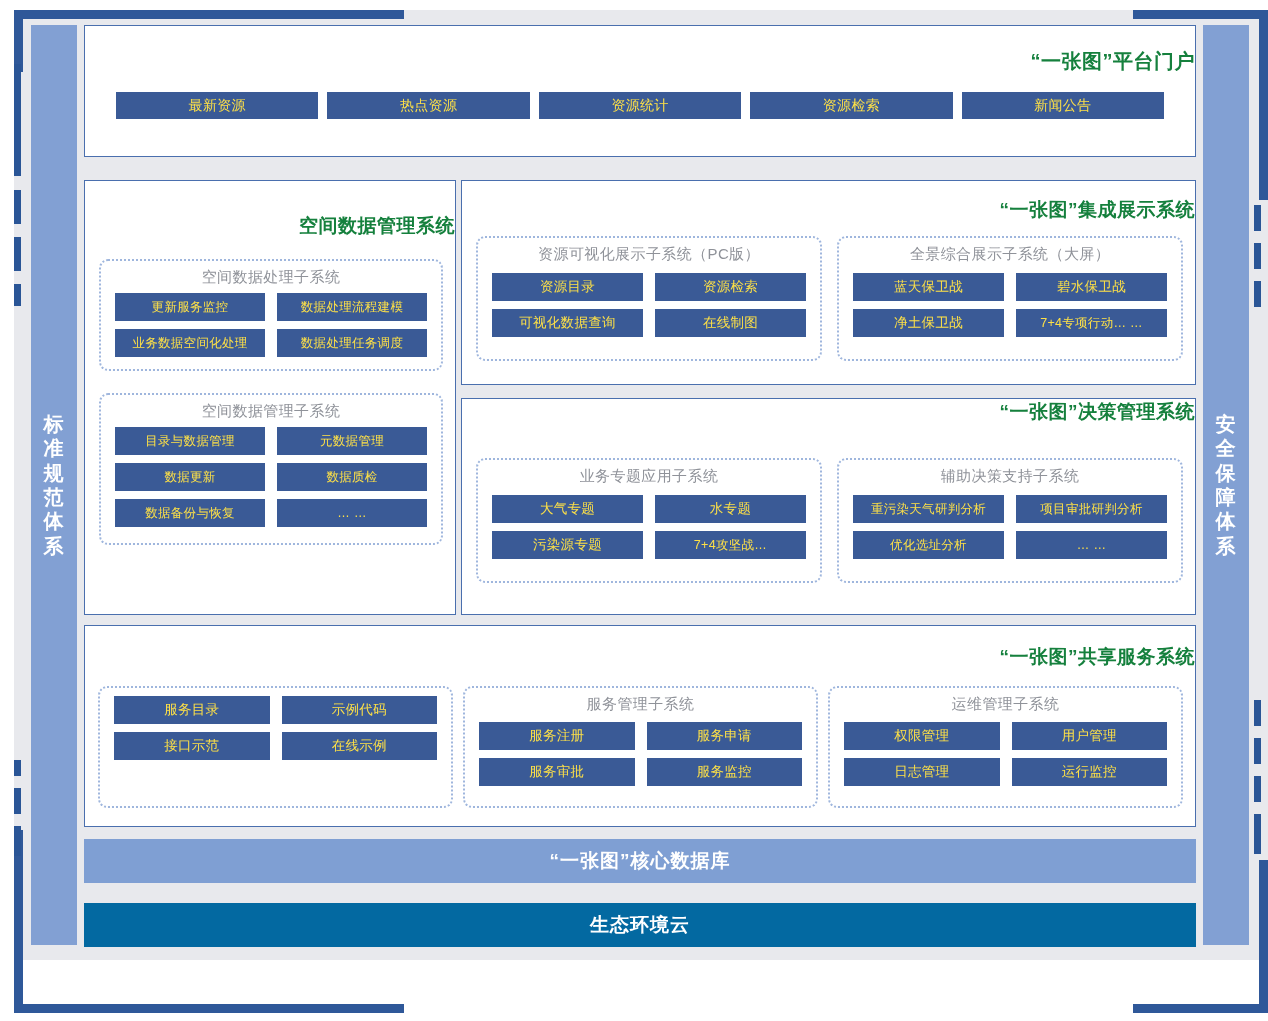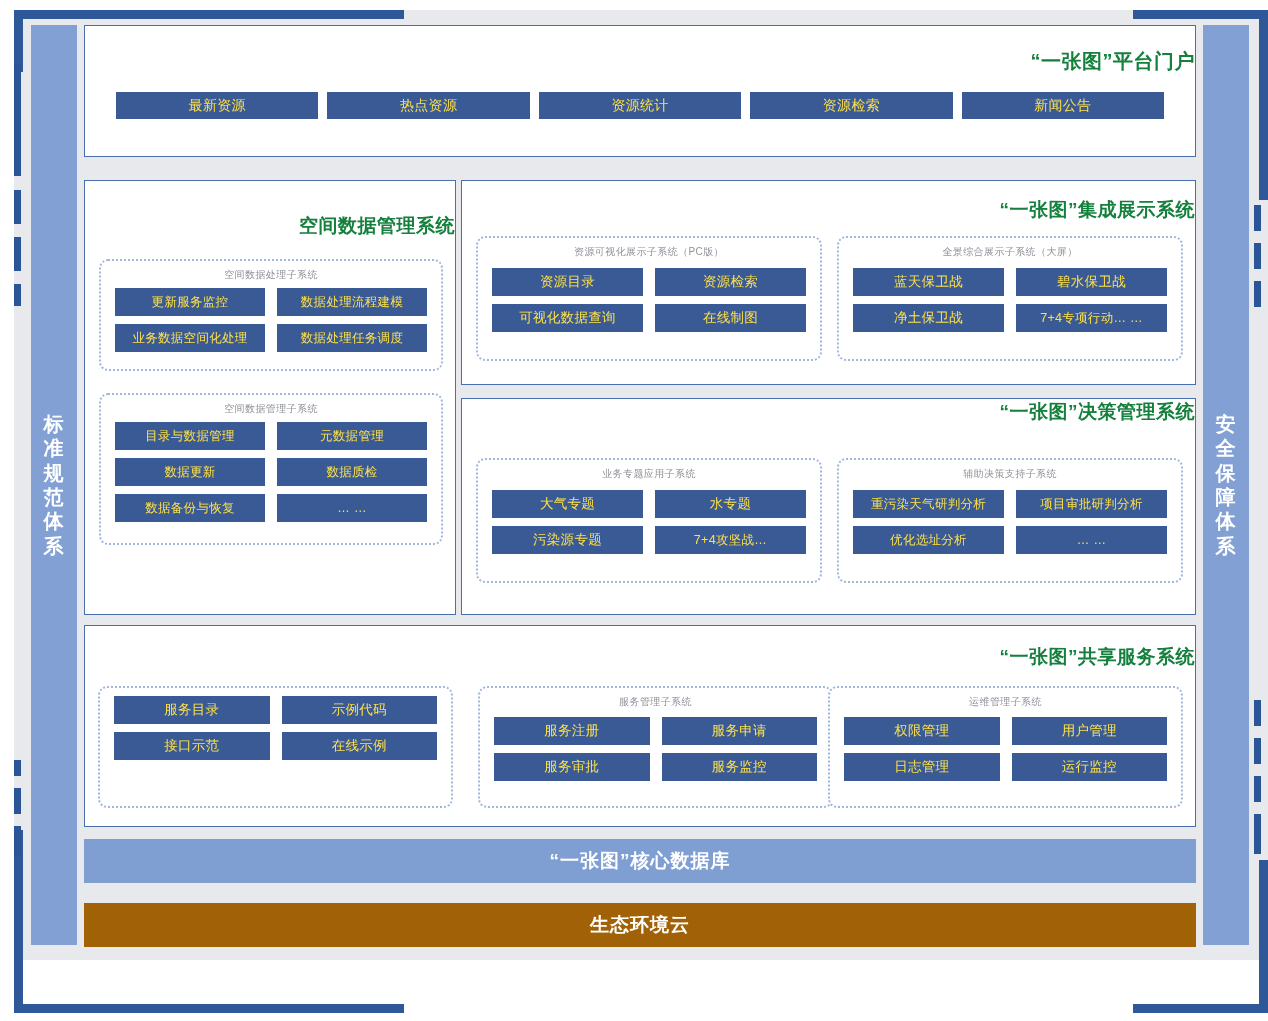--- a/index.html
+++ b/index.html
@@ -74,21 +74,21 @@
 
   
   .subgroup {
     position: absolute;
     border: 2px dotted #9fb6dd;
     border-radius: 9px;
     background: #ffffff;
   }
   .subgroup-title {
     text-align: center;
-    font-size: 10px;
+    font-size: 15px;
     color: #8f9299;
     margin-top: 7px;
     letter-spacing: 0.4px;
   }
 
   
   .btn {
     background: #3a5a96;
     color: #fde047;
     font-size: 13.5px;
@@ -146,21 +146,21 @@
     height: 44px;
     display: flex;
     align-items: center;
     justify-content: center;
     color: #ffffff;
     font-size: 19px;
     font-weight: bold;
     letter-spacing: 1px;
   }
   #core-db { top: 814px; background: #7f9fd3; }
-  #eco-cloud { top: 878px; background: #a16207; }
+  #eco-cloud { top: 878px; background: #0369a1; }
 </style>
 </head>
 <body>
 
 <div id="root">
 
   <div class="frame-bg"></div>
 
   <div>
     <div class="corner-bar-h" style="left:14px; top:10px; width:390px;"></div>
@@ -312,21 +312,21 @@
 
       <div class="subgroup" style="left:13px; top:60px; width:355px; height:122px;">
         <div class="btn-grid cols2" style="margin-top:8px;">
           <div class="btn">服务目录</div>
           <div class="btn">示例代码</div>
           <div class="btn">接口示范</div>
           <div class="btn">在线示例</div>
         </div>
       </div>
 
-      <div class="subgroup" style="left:393px; top:60px; width:355px; height:122px;">
+      <div class="subgroup" style="left:378px; top:60px; width:355px; height:122px;">
         <div class="subgroup-title">服务管理子系统</div>
         <div class="btn-grid cols2" style="margin-top:8px;">
           <div class="btn">服务注册</div>
           <div class="btn">服务申请</div>
           <div class="btn">服务审批</div>
           <div class="btn">服务监控</div>
         </div>
       </div>
 
       <div class="subgroup" style="left:743px; top:60px; width:355px; height:122px;">

